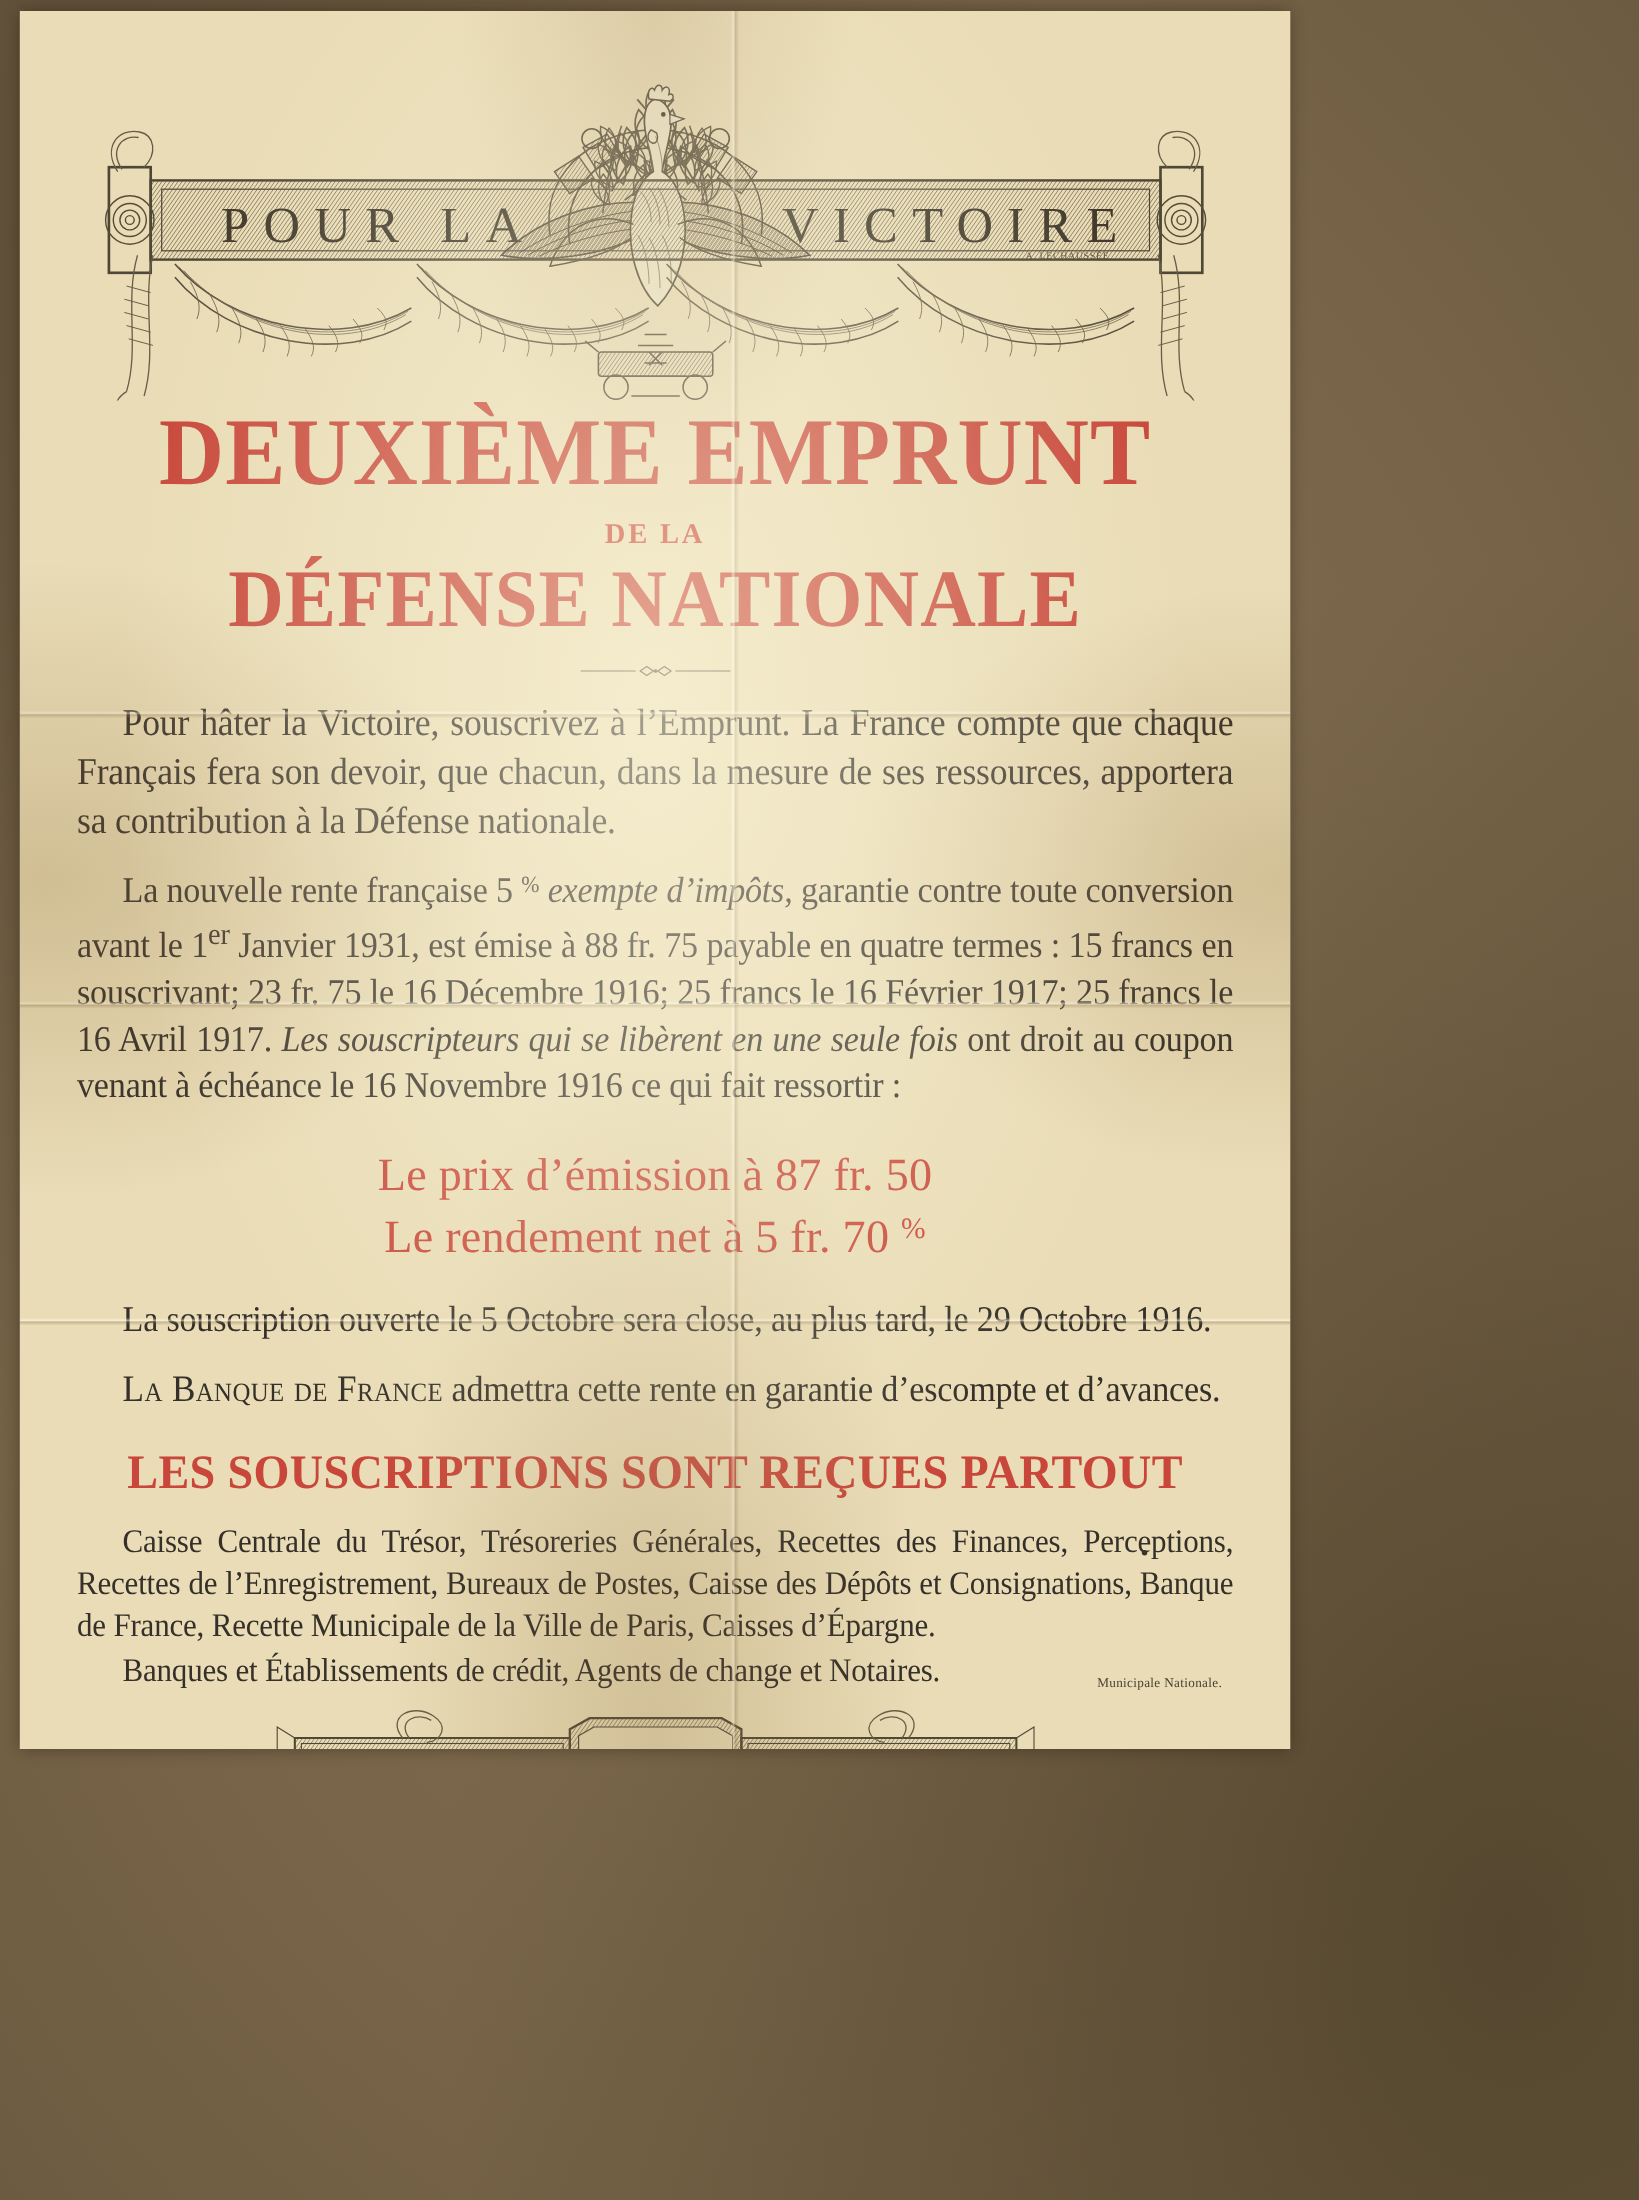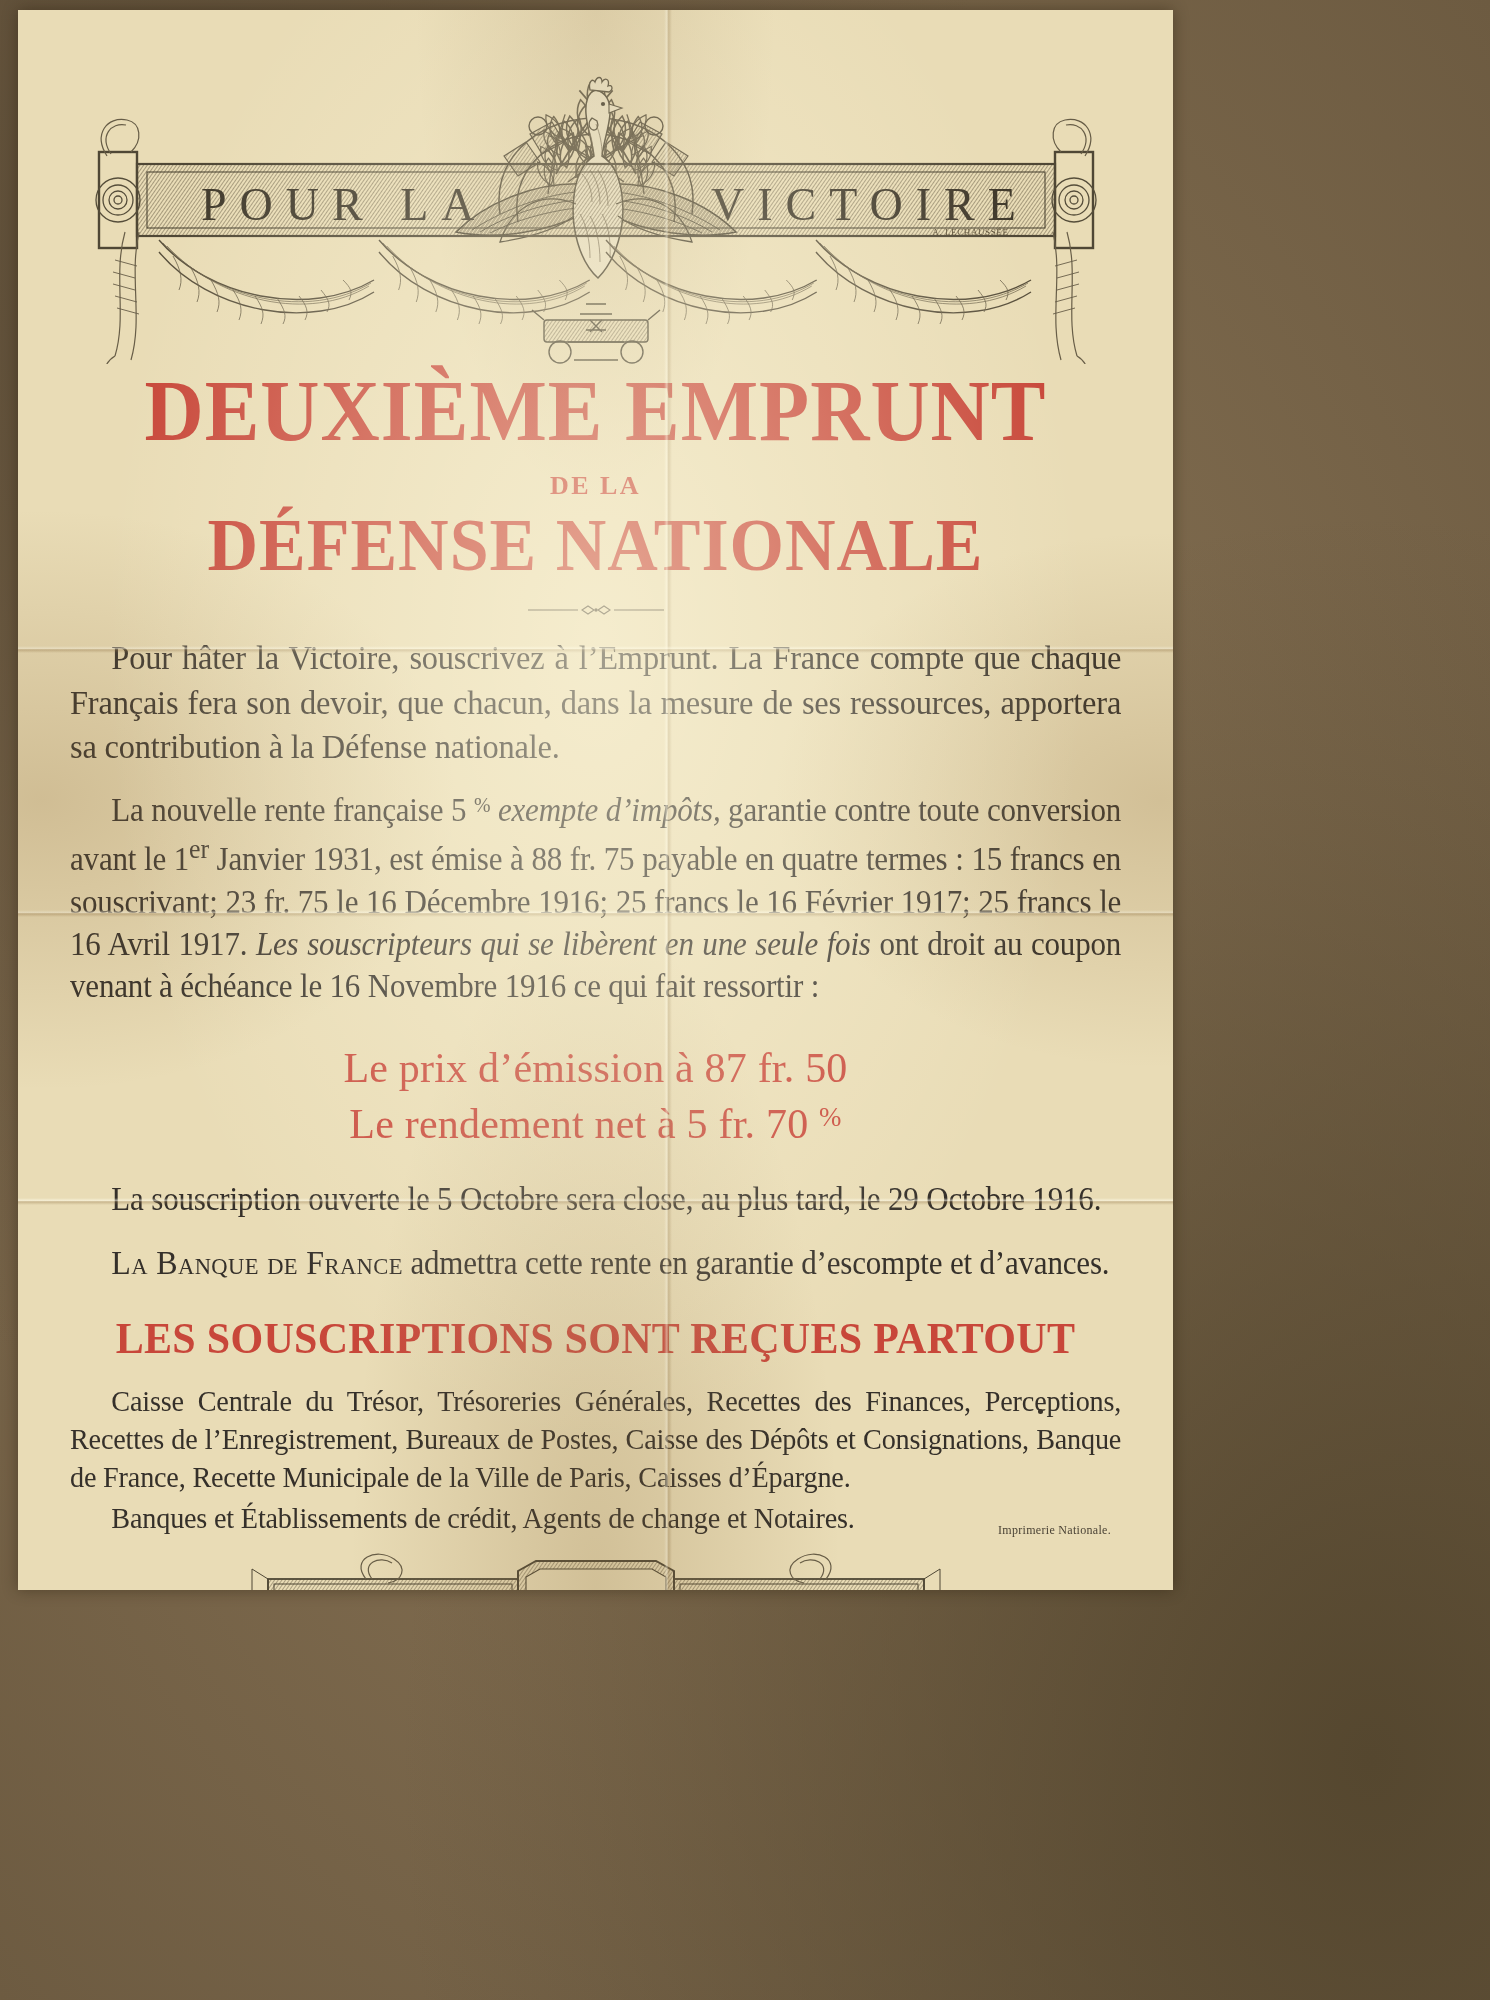--- a/index.html
+++ b/index.html
@@ -381,16 +381,16 @@
 
           <g fill="none" stroke="#685e48" stroke-width="1.1">
             <path d="M64,62 C56,86 66,108 58,128 c-8,6 -10,16 -2,20 8,3 14,-5 11,-13"></path>
             <path d="M696,62 C704,86 694,108 702,128 c8,6 10,16 2,20 -8,3 -14,-5 -11,-13"></path>
           </g>
         </svg>
       </div>
 
     </div>
 
-    <div id="imprint">Imprimerie Nationale.</div>
+    <div id="imprint">Municipale Nationale.</div>
 
   </div>
 </div>
 
 </body></html>

